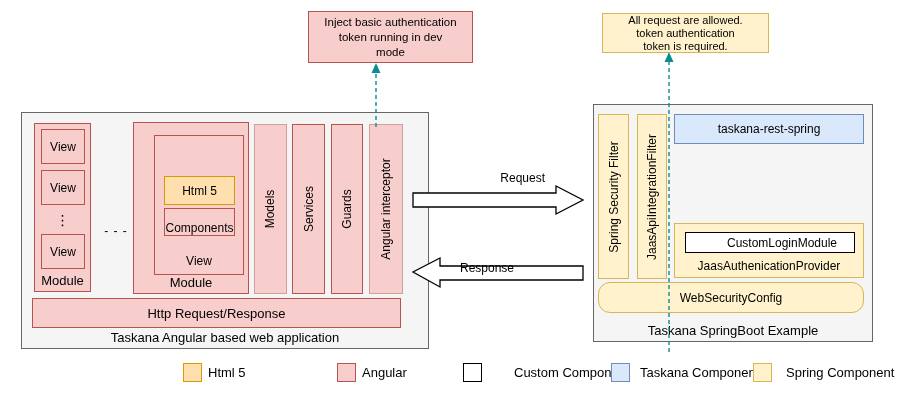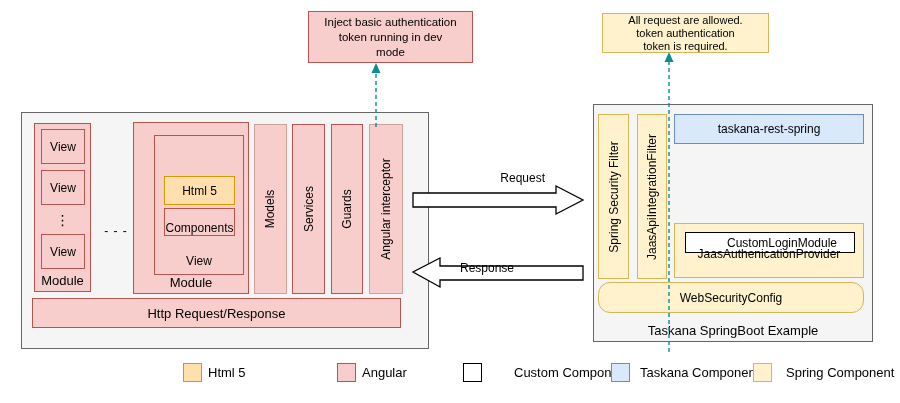--- a/index.html
+++ b/index.html
@@ -70,41 +70,42 @@
         <span>Guards</span>
       </div>
     <div class="abs fill-angular-lt center vbar" style="left:347px;top:11px;width:34px;height:170px;">
         <span>Angular interceptor</span>
       </div>
 
     <div class="abs fill-angular center" style="left:10px;top:185px;width:369px;height:30px;font-size:13px;">
         <span>Http Request/Response</span>
       </div>
 
+    <div class="label-bottom">Taskana Angular based web application</div>
   </div>
 
   <div class="abs container-box" style="left:593px;top:104px;width:280px;height:238px;">
 
     <div class="abs fill-spring center vbar" style="left:4px;top:9px;width:31px;height:165px;">
         <span>Spring Security Filter</span>
       </div>
     <div class="abs fill-spring center vbar" style="left:43px;top:9px;width:30px;height:165px;">
         <span>JaasApiIntegrationFilter</span>
       </div>
 
     <div class="abs fill-taskana center fs12" style="left:80px;top:9px;width:190px;height:30px;">
         <span>taskana-rest-spring</span>
       </div>
 
 
     <div class="abs fill-spring" style="left:80px;top:118px;width:190px;height:55px;">
       <div class="abs fill-custom center fs12" style="left:10px;top:8px;width:170px;height:21px;padding-left:24px;">
           <span>CustomLoginModule</span>
         </div>
-      <div class="label-bottom" style="font-size:12px;bottom:16px;">JaasAuthenicationProvider</div>
+      <div class="label-bottom" style="font-size:12px;bottom:4px;">JaasAuthenicationProvider</div>
     </div>
 
     <div class="abs fill-spring center fs12" style="left:4px;top:177px;width:266px;height:31px;border-radius:12px;">
         <span>WebSecurityConfig</span>
       </div>
 
     <div class="label-bottom">Taskana SpringBoot Example</div>
   </div>
 
   <div class="abs fill-angular center note" style="left:308px;top:11px;width:165px;height:52px;flex-direction:column;">

